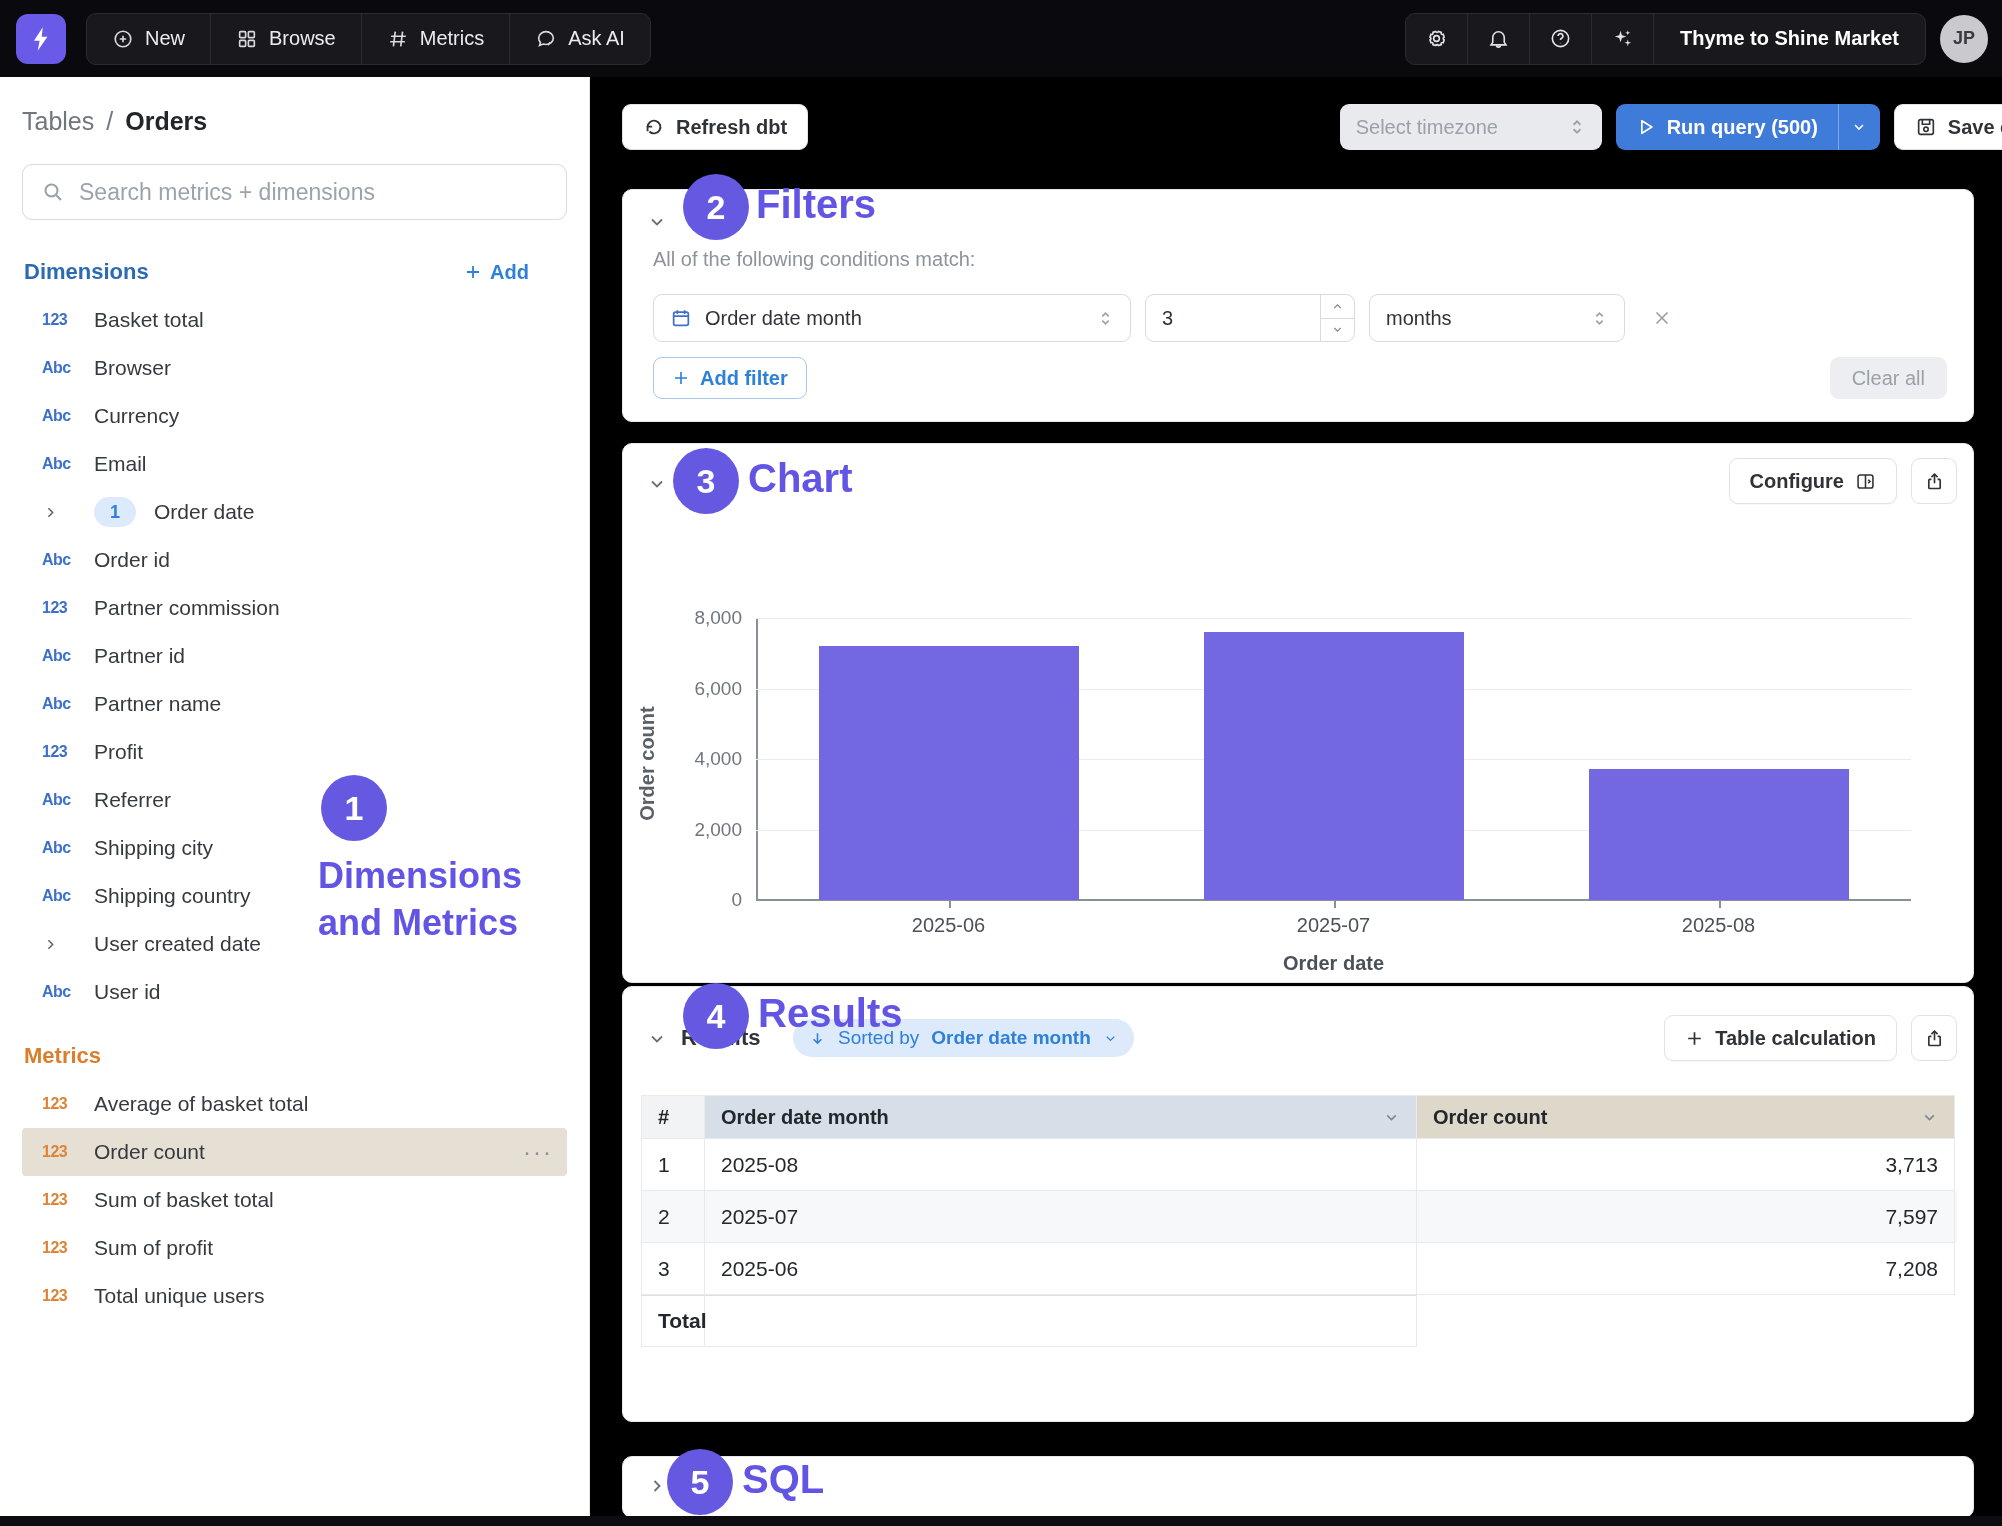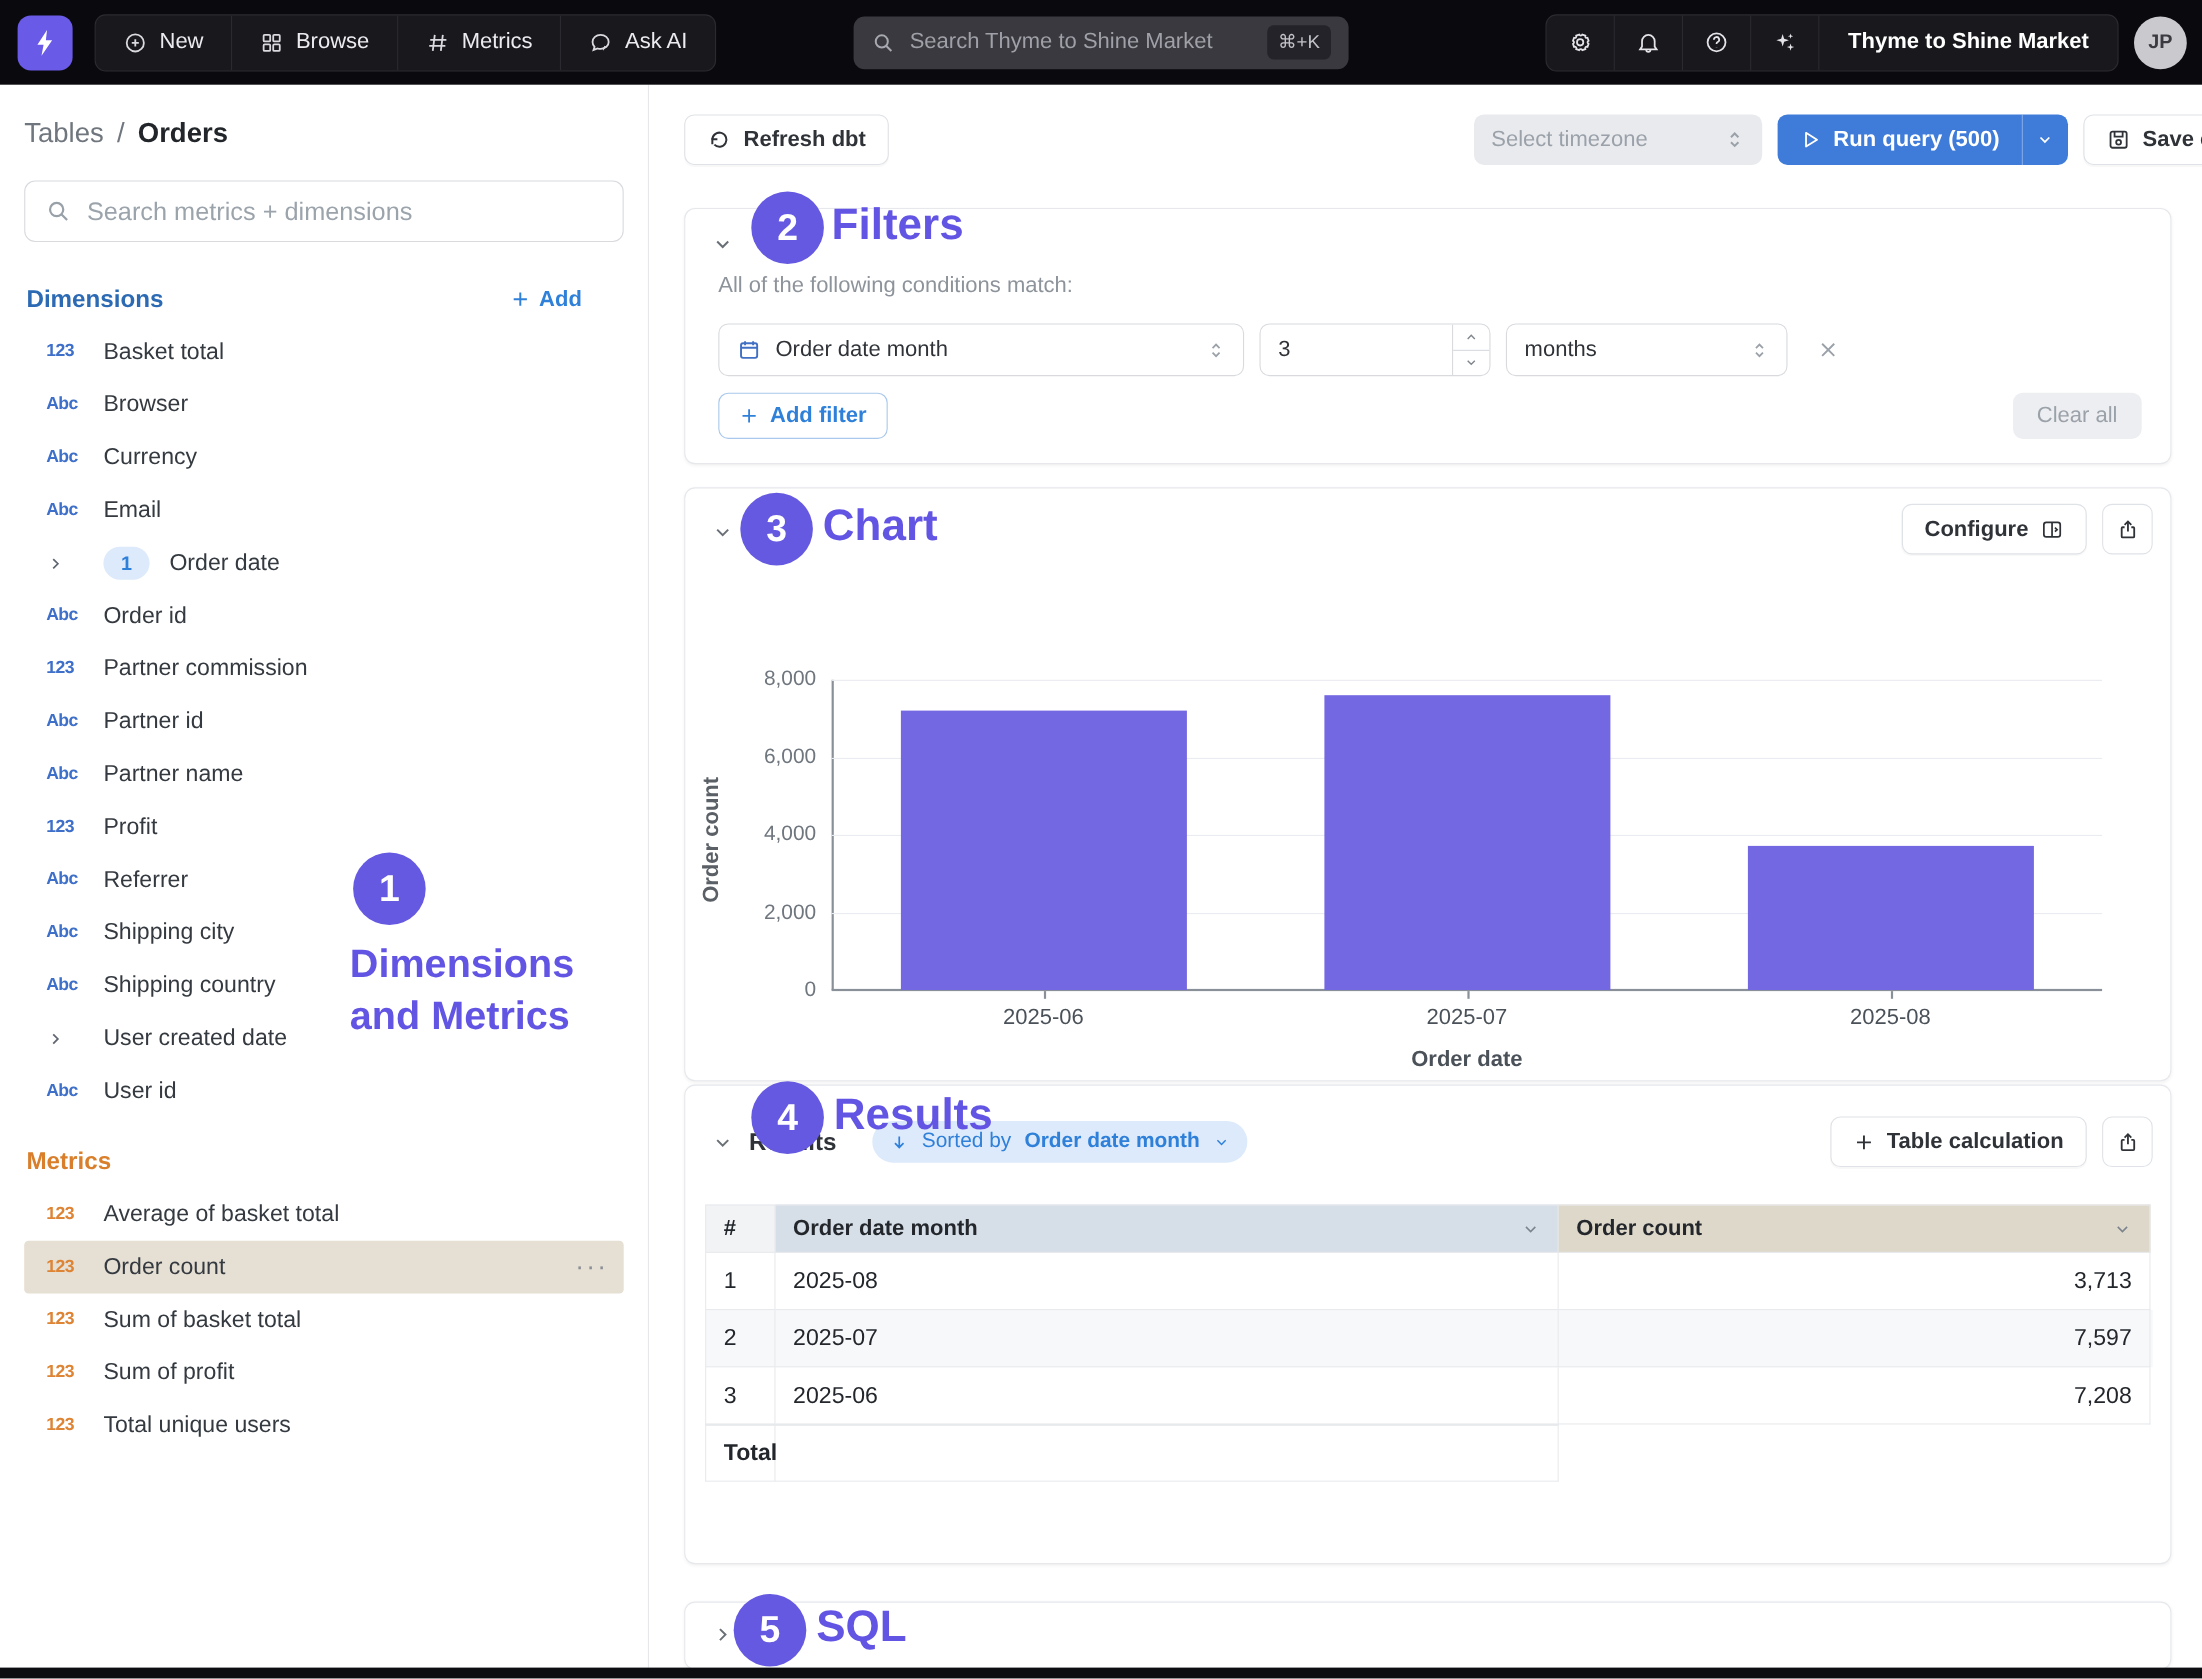--- a/index.html
+++ b/index.html
@@ -1,17 +1,17 @@
 <!DOCTYPE html>
 <html><head>
 <meta charset="utf-8">
 <style>
   * { margin:0; padding:0; box-sizing:border-box; }
   body { font-family:"Liberation Sans", sans-serif; background:#444; }
-  .page { position:relative; width:2002px; height:1526px; background:#ffffff; overflow:hidden; }
+  .page { position:relative; width:2002px; height:1526px; background:#000000; overflow:hidden; }
 
   
   .navbar { position:absolute; top:0; left:0; width:100%; height:77px; background:#0a0a0e;
             display:flex; align-items:center; padding:0 16px; z-index:30; }
   .logo { width:50px; height:50px; border-radius:12px; background:#6a5ae8; display:flex;
           align-items:center; justify-content:center; flex:0 0 auto; }
   .nav-group { display:flex; margin-left:20px; background:#18181d; border:1px solid #2a2a30;
                border-radius:10px; overflow:hidden; height:52px; }
   .nav-item { display:flex; align-items:center; gap:11px; padding:0 25px; color:#ececf0;
               font-size:20px; border-right:1px solid #2a2a30; cursor:pointer; }
@@ -209,30 +209,20 @@
       <div class="nav-item">
         <span class="ic">
           <svg width="22" height="22" viewBox="0 0 24 24" fill="none" stroke="currentColor" stroke-width="1.8">
               <path d="M20 11c0 3.9-3.6 7-8 7-1 0-2-.15-2.9-.45L5 19l1-3.1C4.75 14.6 4 12.9 4 11c0-3.9 3.6-7 8-7s8 3.1 8 7z"></path>
               <path d="M14.5 16.5l.5 1.5.5-1.5 1.5-.5-1.5-.5" stroke-width="1.2"></path>
             </svg>
         </span>
         <span>Ask AI</span>
       </div>
     </div>
-    <div class="topsearch">
-      <span style="display:flex">
-        <svg width="22" height="22" viewBox="0 0 24 24" fill="none" stroke="#a7a8b0" stroke-width="2">
-            <circle cx="10.5" cy="10.5" r="6"></circle>
-            <path d="M15 15l5 5"></path>
-          </svg>
-      </span>
-      <span class="ph">Search Thyme to Shine Market</span>
-      <kbd>⌘+K</kbd>
-    </div>
     <div class="nav-right">
       <div class="nav-ic">
         <span style="display:flex">
           <svg width="23" height="23" viewBox="0 0 24 24" fill="none" stroke="currentColor" stroke-width="1.7">
               <circle cx="12" cy="12" r="3"></circle>
               <path d="M19 12c0-.6.5-1.2 1-1.5l-1-2.8c-.6.2-1.4.1-1.8-.3-.4-.4-.5-1.2-.3-1.8l-2.8-1c-.3.5-.9 1-1.5 1s-1.2-.5-1.5-1l-2.8 1c.2.6.1 1.4-.3 1.8-.4.4-1.2.5-1.8.3l-1 2.8c.5.3 1 .9 1 1.5s-.5 1.2-1 1.5l1 2.8c.6-.2 1.4-.1 1.8.3.4.4.5 1.2.3 1.8l2.8 1c.3-.5.9-1 1.5-1s1.2.5 1.5 1l2.8-1c-.2-.6-.1-1.4.3-1.8.4-.4 1.2-.5 1.8-.3l1-2.8c-.5-.3-1-.9-1-1.5z"></path>
             </svg>
         </span>
       </div>
       <div class="nav-ic">

